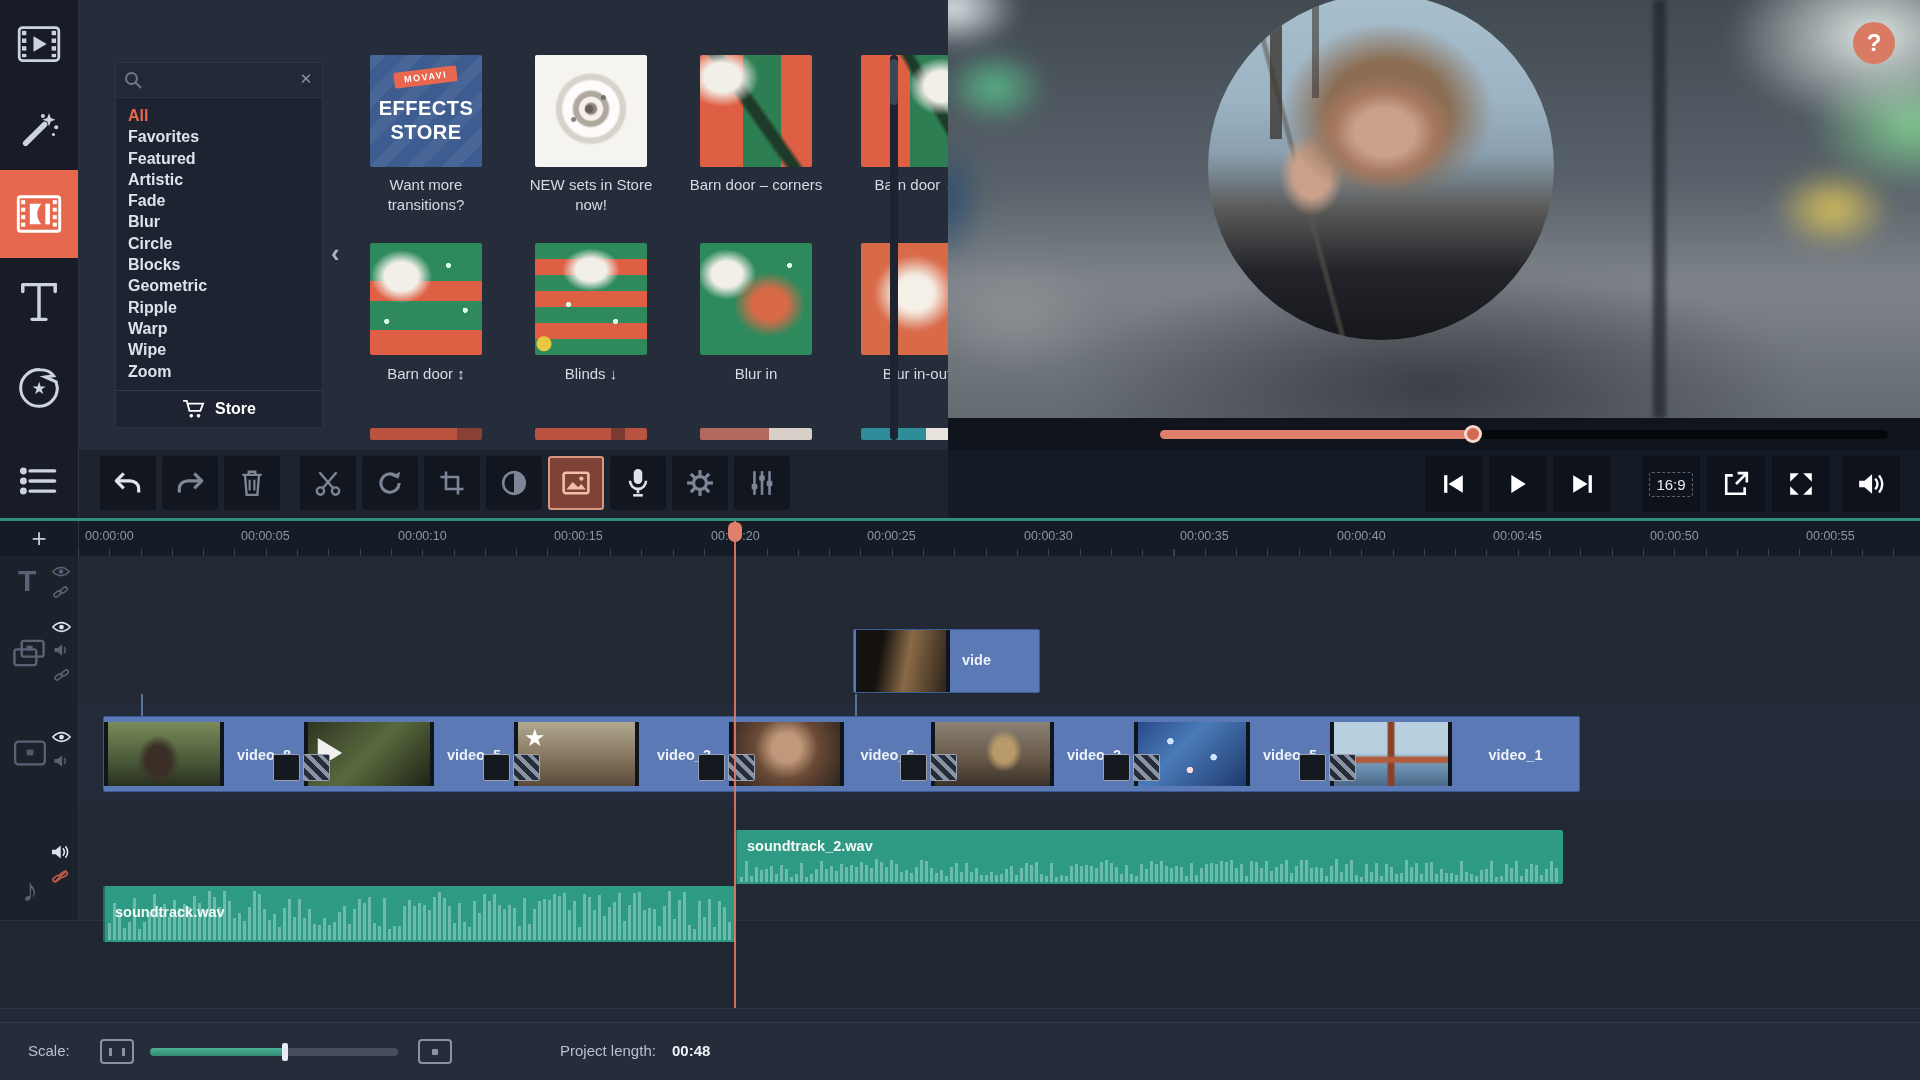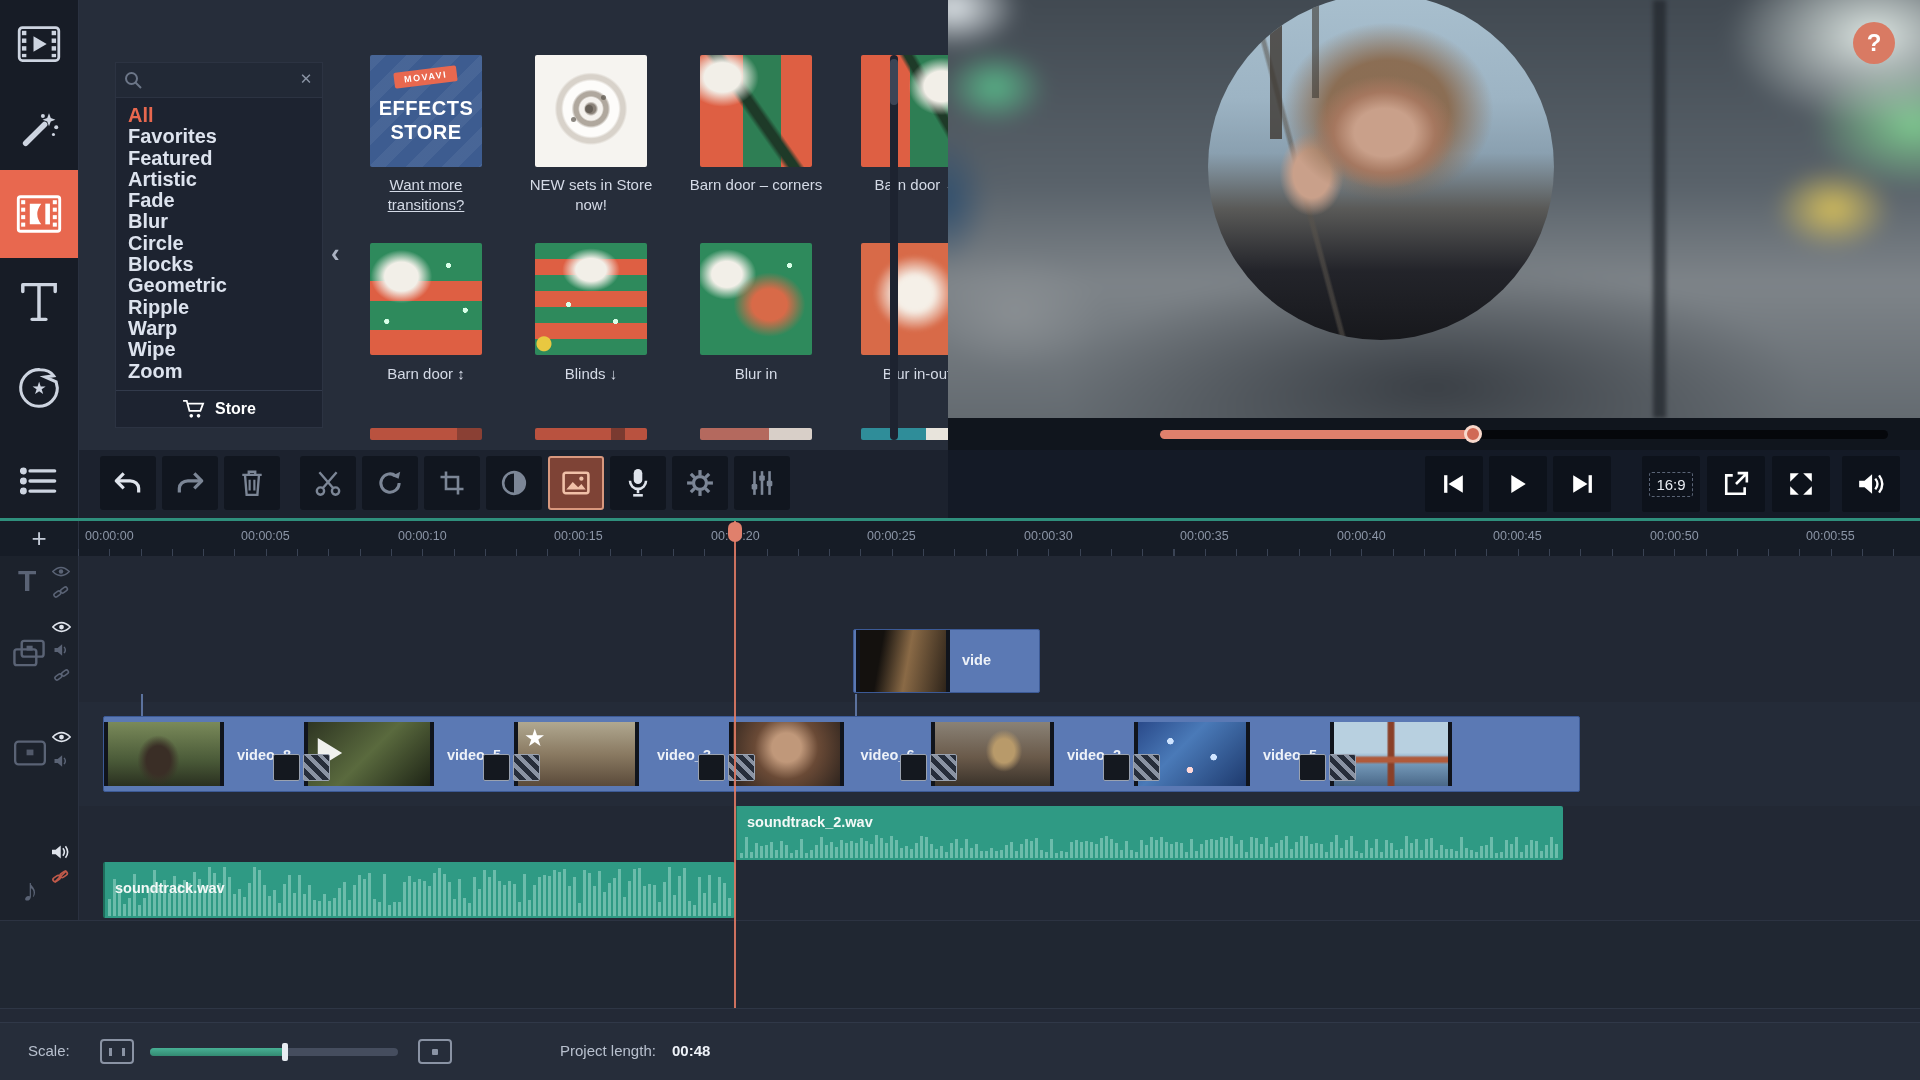--- a/index.html
+++ b/index.html
@@ -15,21 +15,21 @@
   .star-glyph{position:absolute;font-size:17px;color:#cdd4e0;}
 
   
   .panel{left:79px;top:0;width:869px;height:450px;background:#262d3a;overflow:hidden;}
   .panel-title{position:absolute;left:0;top:12px;width:800px;text-align:center;color:#f2f5fa;font-size:27px;font-weight:700;letter-spacing:.5px;}
   .catbox{position:absolute;left:36px;top:62px;width:206px;height:364px;background:#1d2330;border:1px solid #2c3342;}
   .searchrow{position:absolute;left:0;top:0;right:0;height:34px;background:#222936;border-bottom:1px solid #2c3342;color:#6c7688;}
   .searchrow svg{position:absolute;left:8px;top:8px;}
   .search-clear{position:absolute;right:6px;top:6px;width:20px;height:20px;color:#8a93a4;font-size:15px;text-align:center;line-height:20px;}
   .cats{position:absolute;left:12px;top:42px;right:4px;}
-  .cat{height:21.3px;line-height:21.3px;font-size:20px;font-weight:700;color:#dde3ee;}
+  .cat{height:21.3px;line-height:21.3px;font-size:16px;font-weight:700;color:#dde3ee;}
   .cat.sel{color:#e8684f;}
   .storebar{position:absolute;left:0;right:0;bottom:0;height:36px;border-top:1px solid #323a4b;display:flex;align-items:center;justify-content:center;gap:9px;color:#fff;font-size:16px;font-weight:700;}
   .collapse{position:absolute;left:252px;top:238px;color:#aab2c2;font-size:26px;font-weight:700;}
   .pscroll{position:absolute;left:811px;top:55px;width:8px;height:385px;background:#1d2330;border-radius:4px;}
   .pscroll-thumb{position:absolute;left:0;top:4px;width:8px;height:46px;background:#3c4556;border-radius:4px;}
 
   .tile{position:absolute;width:112px;height:112px;border-radius:2px;overflow:hidden;}
   .tlabel{position:absolute;width:152px;text-align:center;color:#d4dae6;font-size:15px;line-height:1.35;}
   .peek{position:absolute;top:428px;width:112px;height:12px;border-radius:2px;}
 
@@ -120,21 +120,21 @@
   .vt4{background:radial-gradient(circle at 50% 40%,#c0987a 0 22%,#6a4a36 48%,#2e241e 100%);}
   .vt5{background:radial-gradient(26px 30px at 60% 45%,#b89a6a 0 40%,rgba(184,154,106,0) 70%),linear-gradient(180deg,#8a8276,#6a5a4a 55%,#3a322a);}
   .vt6{background:radial-gradient(5px 5px at 30% 30%,#cfe4ff 0 60%,transparent 70%),radial-gradient(5px 5px at 70% 55%,#cfe4ff 0 60%,transparent 70%),radial-gradient(5px 5px at 48% 75%,#ffd8d8 0 60%,transparent 70%),linear-gradient(135deg,#2a4a8a,#4a7ab8 40%,#1e3a6e);}
   .vt7{background:linear-gradient(180deg,transparent 52%,#b05a3a 56% 62%,transparent 66%),linear-gradient(90deg,transparent 46%,#8a4028 48% 52%,transparent 54%),linear-gradient(180deg,#b8d0e0 0 48%,#7aa0c0 60%,#4a6888 100%);}
   .ot1{background:linear-gradient(180deg,#e8b05a 0 30%,#a86a3a 55%,#3a2a1c 100%);}
   .ot2{background:linear-gradient(100deg,#14110e 0 25%,#8a6a46 55%,#2e241a 100%);}
   .ovl-play{position:absolute;top:14px;color:rgba(255,255,255,.9);font-size:0;}
   .badge{position:absolute;top:754px;width:60px;height:34px;z-index:5;display:flex;gap:3px;}
   .badge .b1{width:27px;height:27px;background:#14181f;border:1.5px solid #9aa2b0;box-sizing:border-box;border-radius:2px;}
   .badge .b2{width:27px;height:27px;border:1.5px solid #9aa2b0;box-sizing:border-box;border-radius:2px;background:repeating-linear-gradient(45deg,#8a93a3 0 4px,#262d3a 4px 9px);}
-  .aclip{position:absolute;background:#2f9a84;border-radius:2px;overflow:hidden;border-left:2px solid #1e6e5c;box-sizing:border-box;}
+  .aclip{position:absolute;background:#2f9a84;border-radius:2px;overflow:hidden;border-left:2px solid #1e6e5c;box-sizing:border-box;margin-top:24px;}
   .aclip .al{position:absolute;left:10px;color:#f2f8f6;font-size:14.5px;font-weight:700;z-index:3;}
   .wave{position:absolute;left:3px;right:3px;bottom:2px;display:flex;align-items:flex-end;gap:2px;overflow:hidden;}
   .wave i{flex:0 0 3px;background:rgba(225,255,246,.34);}
   .linkline{position:absolute;width:2px;height:22px;top:694px;background:#6a84b8;opacity:.8;}
 
   .playhead{left:734px;top:521px;width:2px;height:487px;background:rgba(224,122,100,.9);z-index:9;}
   .ph-pin{position:absolute;left:-6px;top:1px;width:14px;height:20px;background:#e0806c;border-radius:7px 7px 8px 8px;}
 
   
   .scrollstrip{left:0;top:1008px;width:1920px;height:14px;background:#232936;border-top:1px solid #2e3645;}
@@ -272,21 +272,21 @@
         <i style="left:50px;top:50px;"></i>
         <i style="left:36px;top:62px;width:5px;height:5px;"></i>
         <i style="left:66px;top:40px;width:5px;height:5px;"></i>
       </div>
     <div class="tile t-corners" style="left:621px;top:55px;">
         <div class="fl"></div>
       </div>
     <div class="tile t-barnh" style="left:782px;top:55px;">
         <div class="fl"></div>
       </div>
-    <div class="tlabel" style="left:271px;top:175px;text-decoration:underline;">Want more transitions?</div>
+    <div class="tlabel" style="left:271px;top:175px;">Want more transitions?</div>
     <div class="tlabel" style="left:436px;top:175px;">NEW sets in Store now!</div>
     <div class="tlabel" style="left:601px;top:175px;">Barn door – corners</div>
     <div class="tlabel" style="left:762px;top:175px;">Barn door ↔</div>
 
     <div class="tile t-barnv" style="left:291px;top:243px;">
         <div class="fl"></div>
       </div>
     <div class="tile t-blinds" style="left:456px;top:243px;">
         <div class="fl"></div>
       </div>
@@ -876,20 +876,21 @@
         <span style="position:absolute;left:6px;top:2px;color:#fff;font-size:24px;">★</span>
       </div>
     <div class="seg-label" style="left:535px;width:90px;">video_3</div>
     <div class="seg thumb vt4" style="left:625px;width:115px;"></div>
     <div class="seg-label" style="left:740px;width:87px;">video_6</div>
     <div class="seg thumb vt5" style="left:827px;width:123px;"></div>
     <div class="seg-label" style="left:950px;width:80px;">video_2</div>
     <div class="seg thumb vt6" style="left:1030px;width:116px;"></div>
     <div class="seg-label" style="left:1146px;width:80px;">video_5</div>
     <div class="seg thumb vt7" style="left:1226px;width:122px;"></div>
+    <div class="seg-label" style="left:1348px;width:127px;">video_1</div>
   </div>
 
   <div class="abs badge" style="left:273px;">
       <div class="b1"></div>
       <div class="b2"></div>
     </div>
   <div class="abs badge" style="left:483px;">
       <div class="b1"></div>
       <div class="b2"></div>
     </div>

